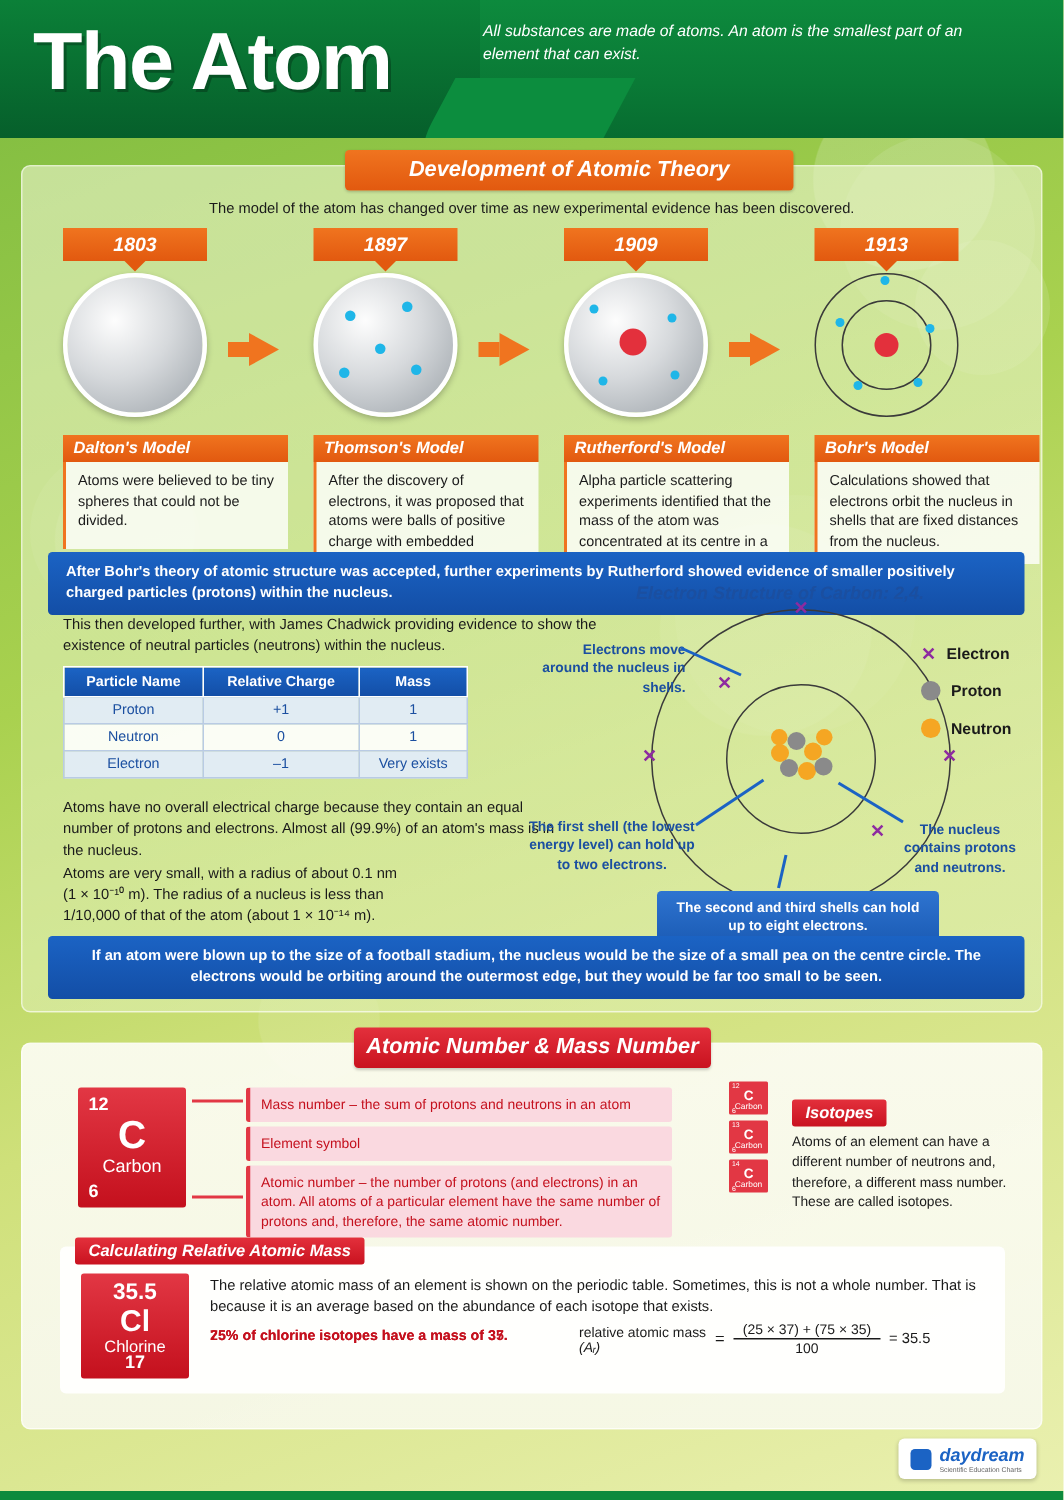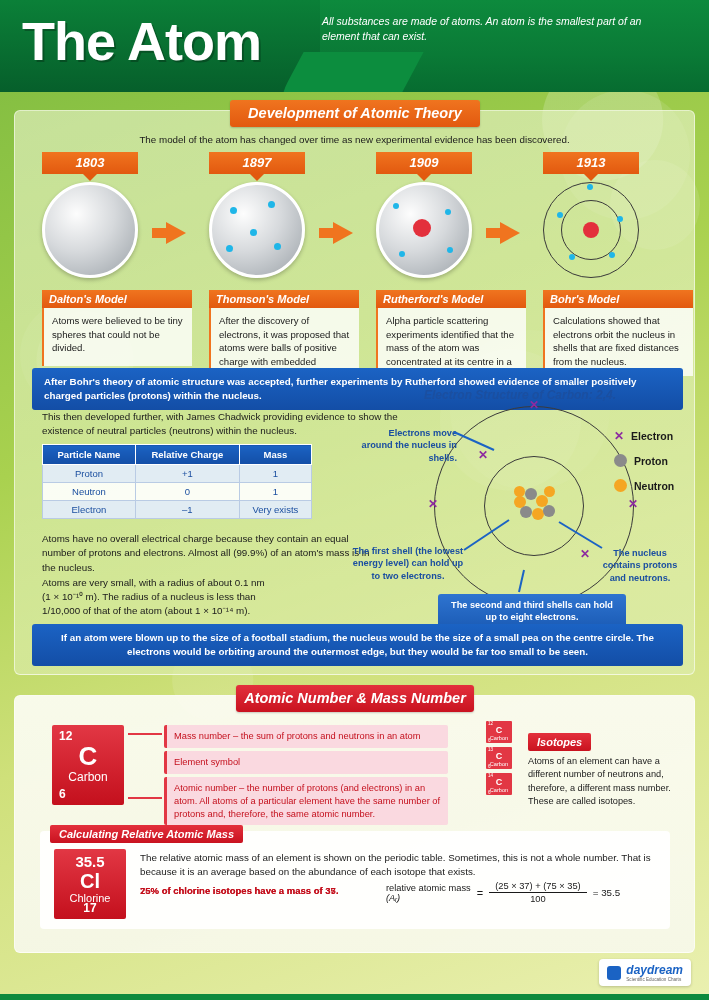--- a/index.html
+++ b/index.html
@@ -48,21 +48,21 @@
   }
   .header-sub {
     position:absolute; left:322px; top:14px; width:350px;
     color:#ffffff; font-size:10.5px; font-style:italic; line-height:1.45;
   }
 
   
   .banner {
     position:relative;
     margin: 0 auto;
-    width: 250px;
+    width: 299px;
     background: linear-gradient(180deg,#f0741f,#e2590f);
     color:#fff; font-size:14.5px; font-weight:bold; font-style:italic;
     text-align:center; padding:5px 0 6px;
     border-radius: 3px;
     box-shadow: 0 1px 2px rgba(0,0,0,.2);
   }
   .banner.red { background: linear-gradient(180deg,#e3303c,#c9121f); width:238px;}
   .banner:before, .banner:after {
     content:""; position:absolute; top:7px; width:34px; height:20px;
   }

